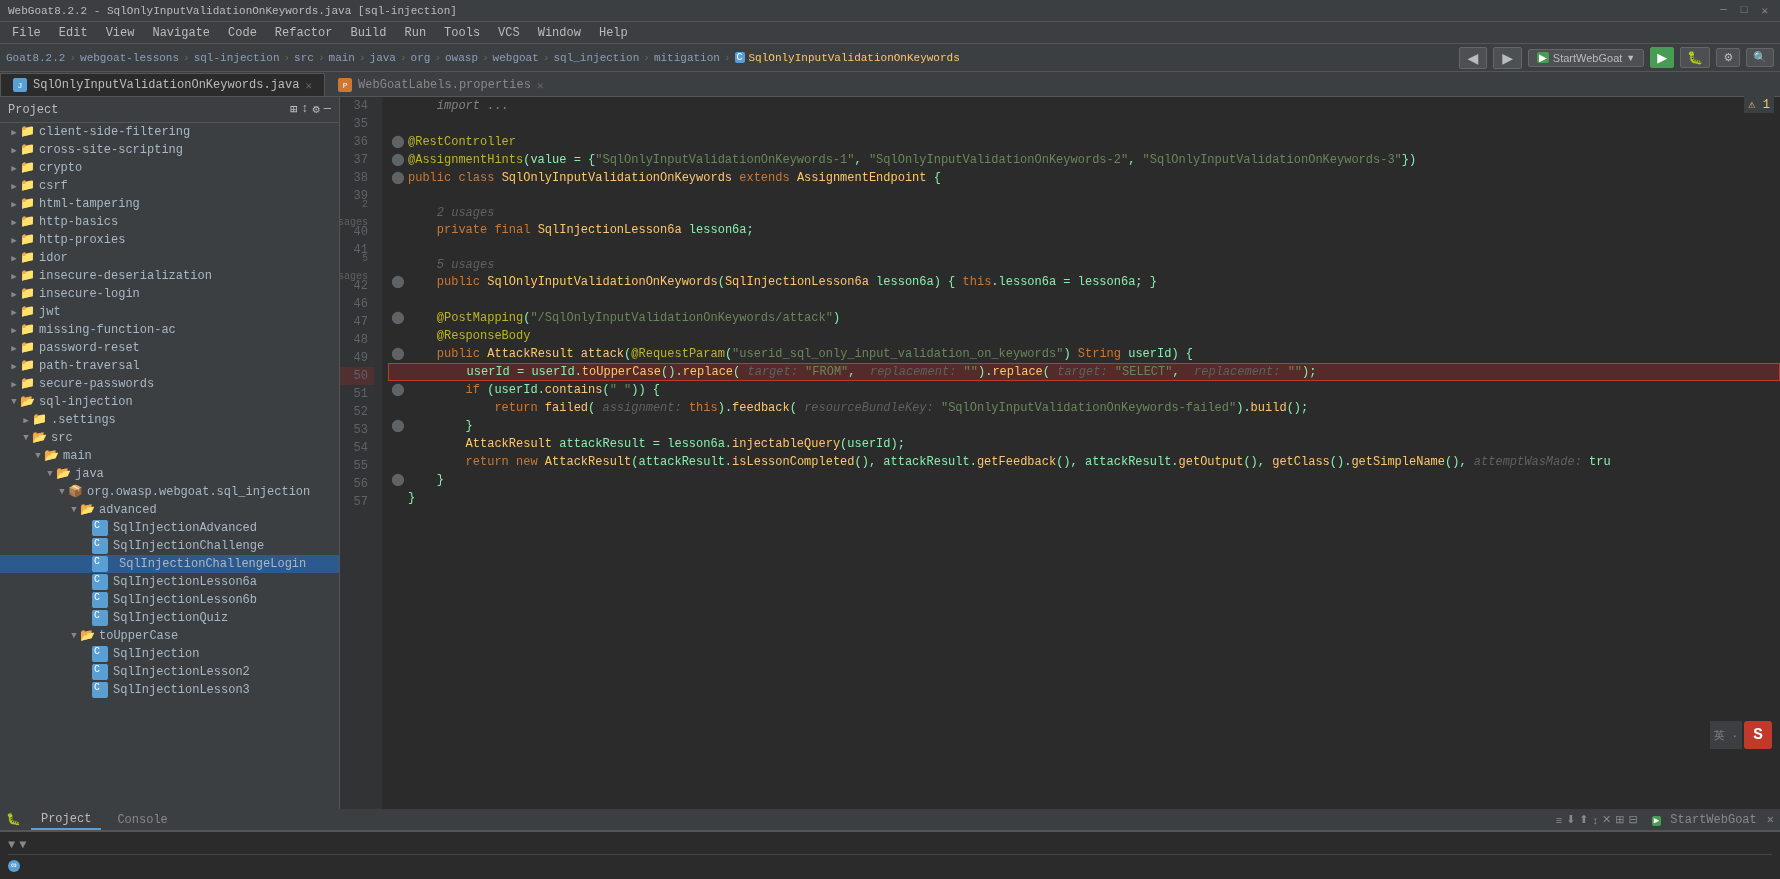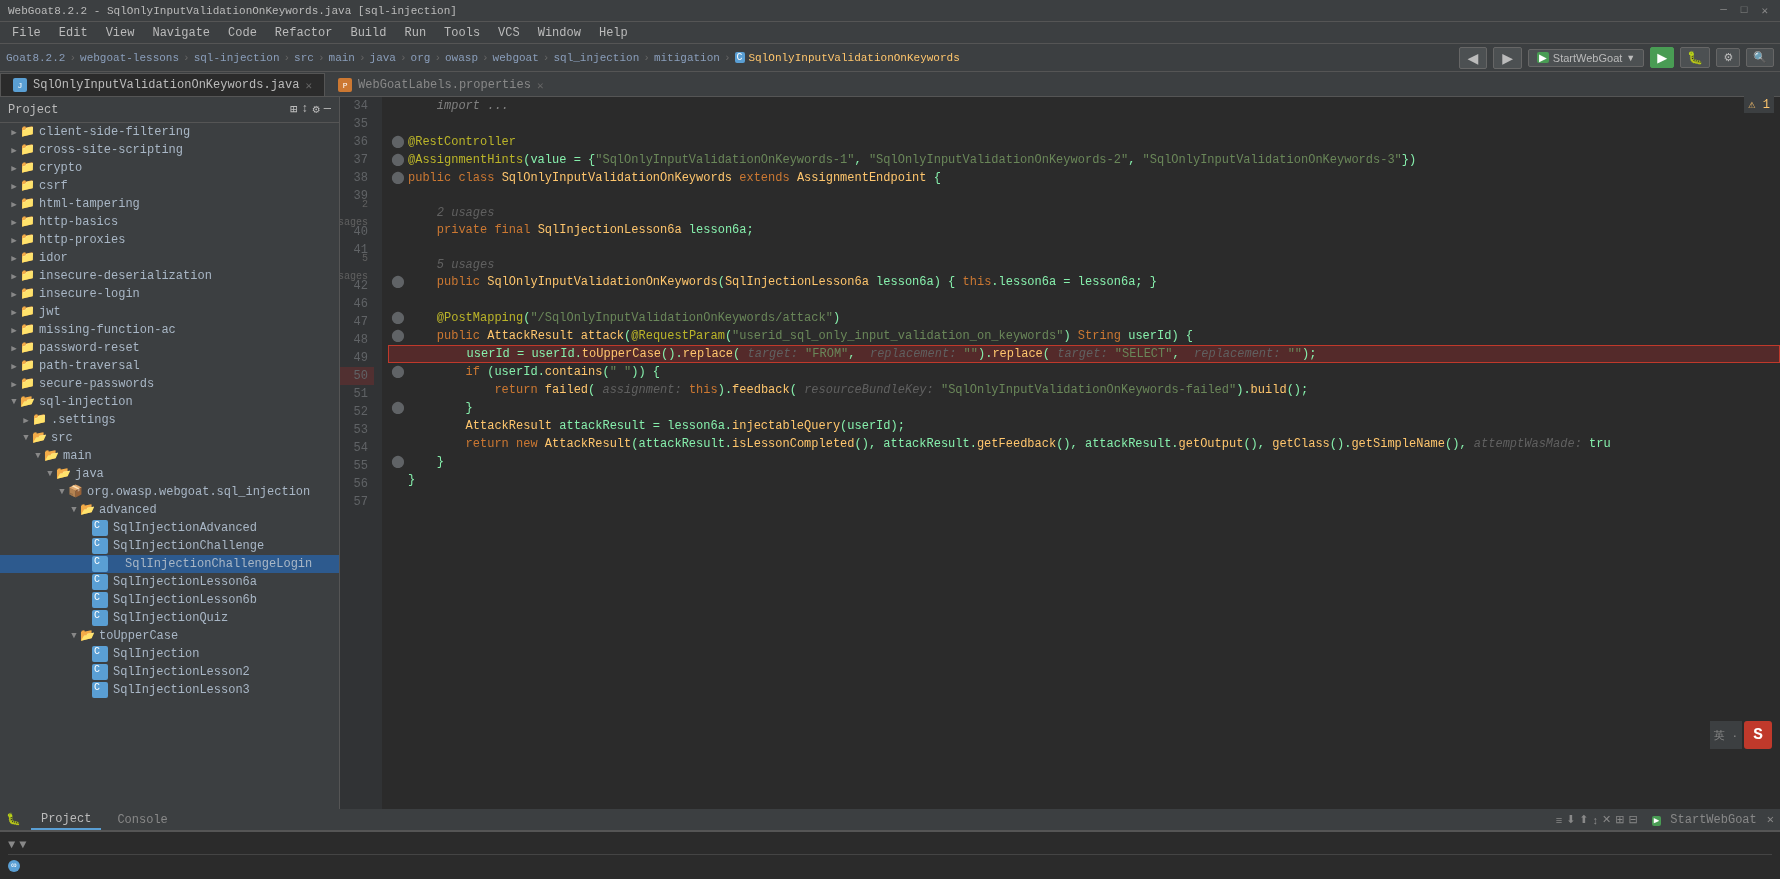--- a/index.html
+++ b/index.html
@@ -297,21 +297,21 @@
         <span class="tree-label" style="margin-left:2px;">SqlInjectionAdvanced</span>
       </div>
       <div class="tree-item" style="padding-left:80px;">
         <span class="tree-arrow"> </span>
         <span class="tree-icon java-icon" style="font-size:10px;background:#5a9fd4;border-radius:2px;color:white;padding:0 2px;">C</span>
         <span class="tree-label" style="margin-left:2px;">SqlInjectionChallenge</span>
       </div>
       <div class="tree-item selected" style="padding-left:80px;">
         <span class="tree-arrow"> </span>
         <span class="tree-icon java-icon" style="font-size:10px;background:#5a9fd4;border-radius:2px;color:white;padding:0 2px;">C</span>
-        <span class="tree-label" style="margin-left:14px;">SqlInjectionChallengeLogin</span>
+        <span class="tree-label" style="margin-left:8px;">SqlInjectionChallengeLogin</span>
       </div>
       <div class="tree-item" style="padding-left:80px;">
         <span class="tree-arrow"> </span>
         <span class="tree-icon java-icon" style="font-size:10px;background:#5a9fd4;border-radius:2px;color:white;padding:0 2px;">C</span>
         <span class="tree-label" style="margin-left:2px;">SqlInjectionLesson6a</span>
       </div>
       <div class="tree-item" style="padding-left:80px;">
         <span class="tree-arrow"> </span>
         <span class="tree-icon java-icon" style="font-size:10px;background:#5a9fd4;border-radius:2px;color:white;padding:0 2px;">C</span>
         <span class="tree-label" style="margin-left:2px;">SqlInjectionLesson6b</span>
@@ -428,20 +428,24 @@
 
         <div class="code-line">
           <span class="gutter"></span>
         </div>
 
         <div class="code-line">
           <span class="gutter">⬤</span>
           <span class="annotation">    @PostMapping</span><span class="normal">(</span><span class="string">"/SqlOnlyInputValidationOnKeywords/attack"</span><span class="normal">)</span>
         </div>
 
+        <div class="code-line">
+          <span class="gutter"></span>
+          <span class="annotation">    @ResponseBody</span>
+        </div>
 
         <div class="code-line">
           <span class="gutter">⬤</span>
           <span class="normal">    </span><span class="kw">public </span><span class="class-name">AttackResult</span><span class="method"> attack</span><span class="normal">(</span><span class="annotation">@RequestParam</span><span class="normal">(</span><span class="string">"userid_sql_only_input_validation_on_keywords"</span><span class="normal">) </span><span class="kw">String</span><span class="normal"> userId) {</span>
         </div>
 
         <div class="code-line highlight-line">
           <span class="gutter"></span>
           <span class="normal">        userId = userId.</span><span class="method">toUpperCase</span><span class="normal">().</span><span class="method">replace</span><span class="normal">( </span><span class="hint">target:</span><span class="string"> "FROM"</span><span class="normal">,  </span><span class="hint">replacement:</span><span class="string"> ""</span><span class="normal">).</span><span class="method">replace</span><span class="normal">( </span><span class="hint">target:</span><span class="string"> "SELECT"</span><span class="normal">,  </span><span class="hint">replacement:</span><span class="string"> ""</span><span class="normal">);</span>
         </div>

